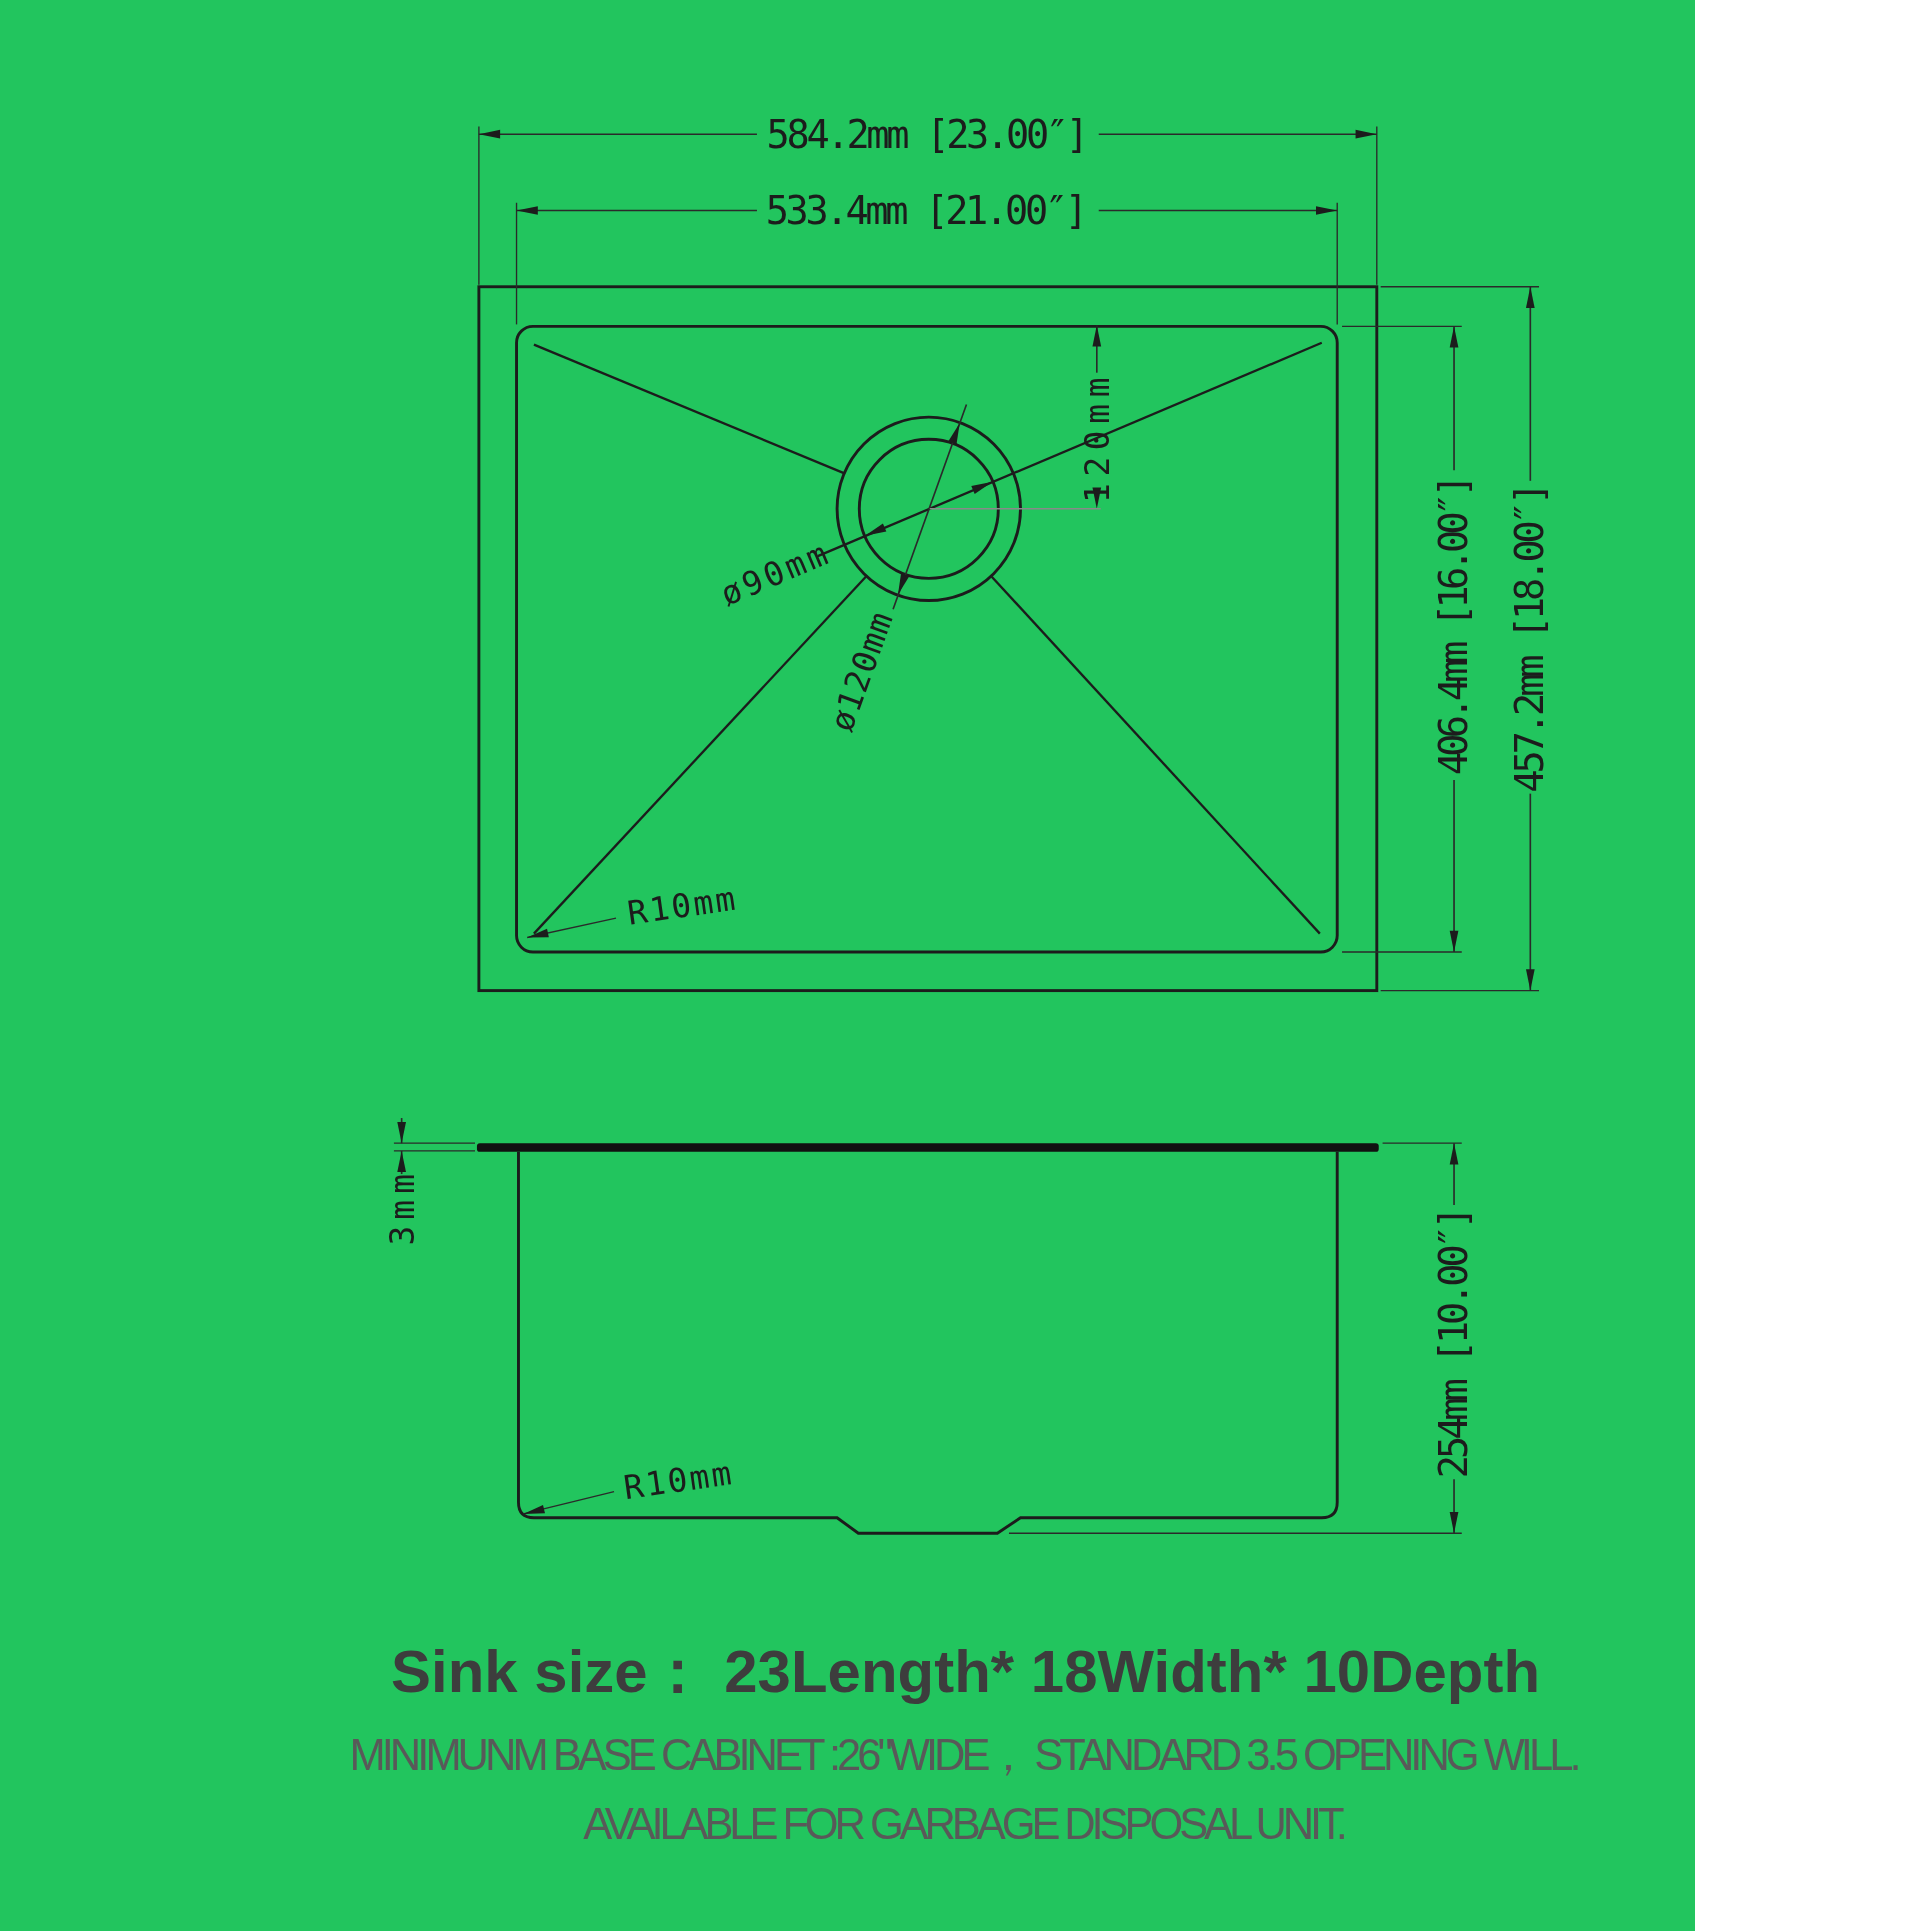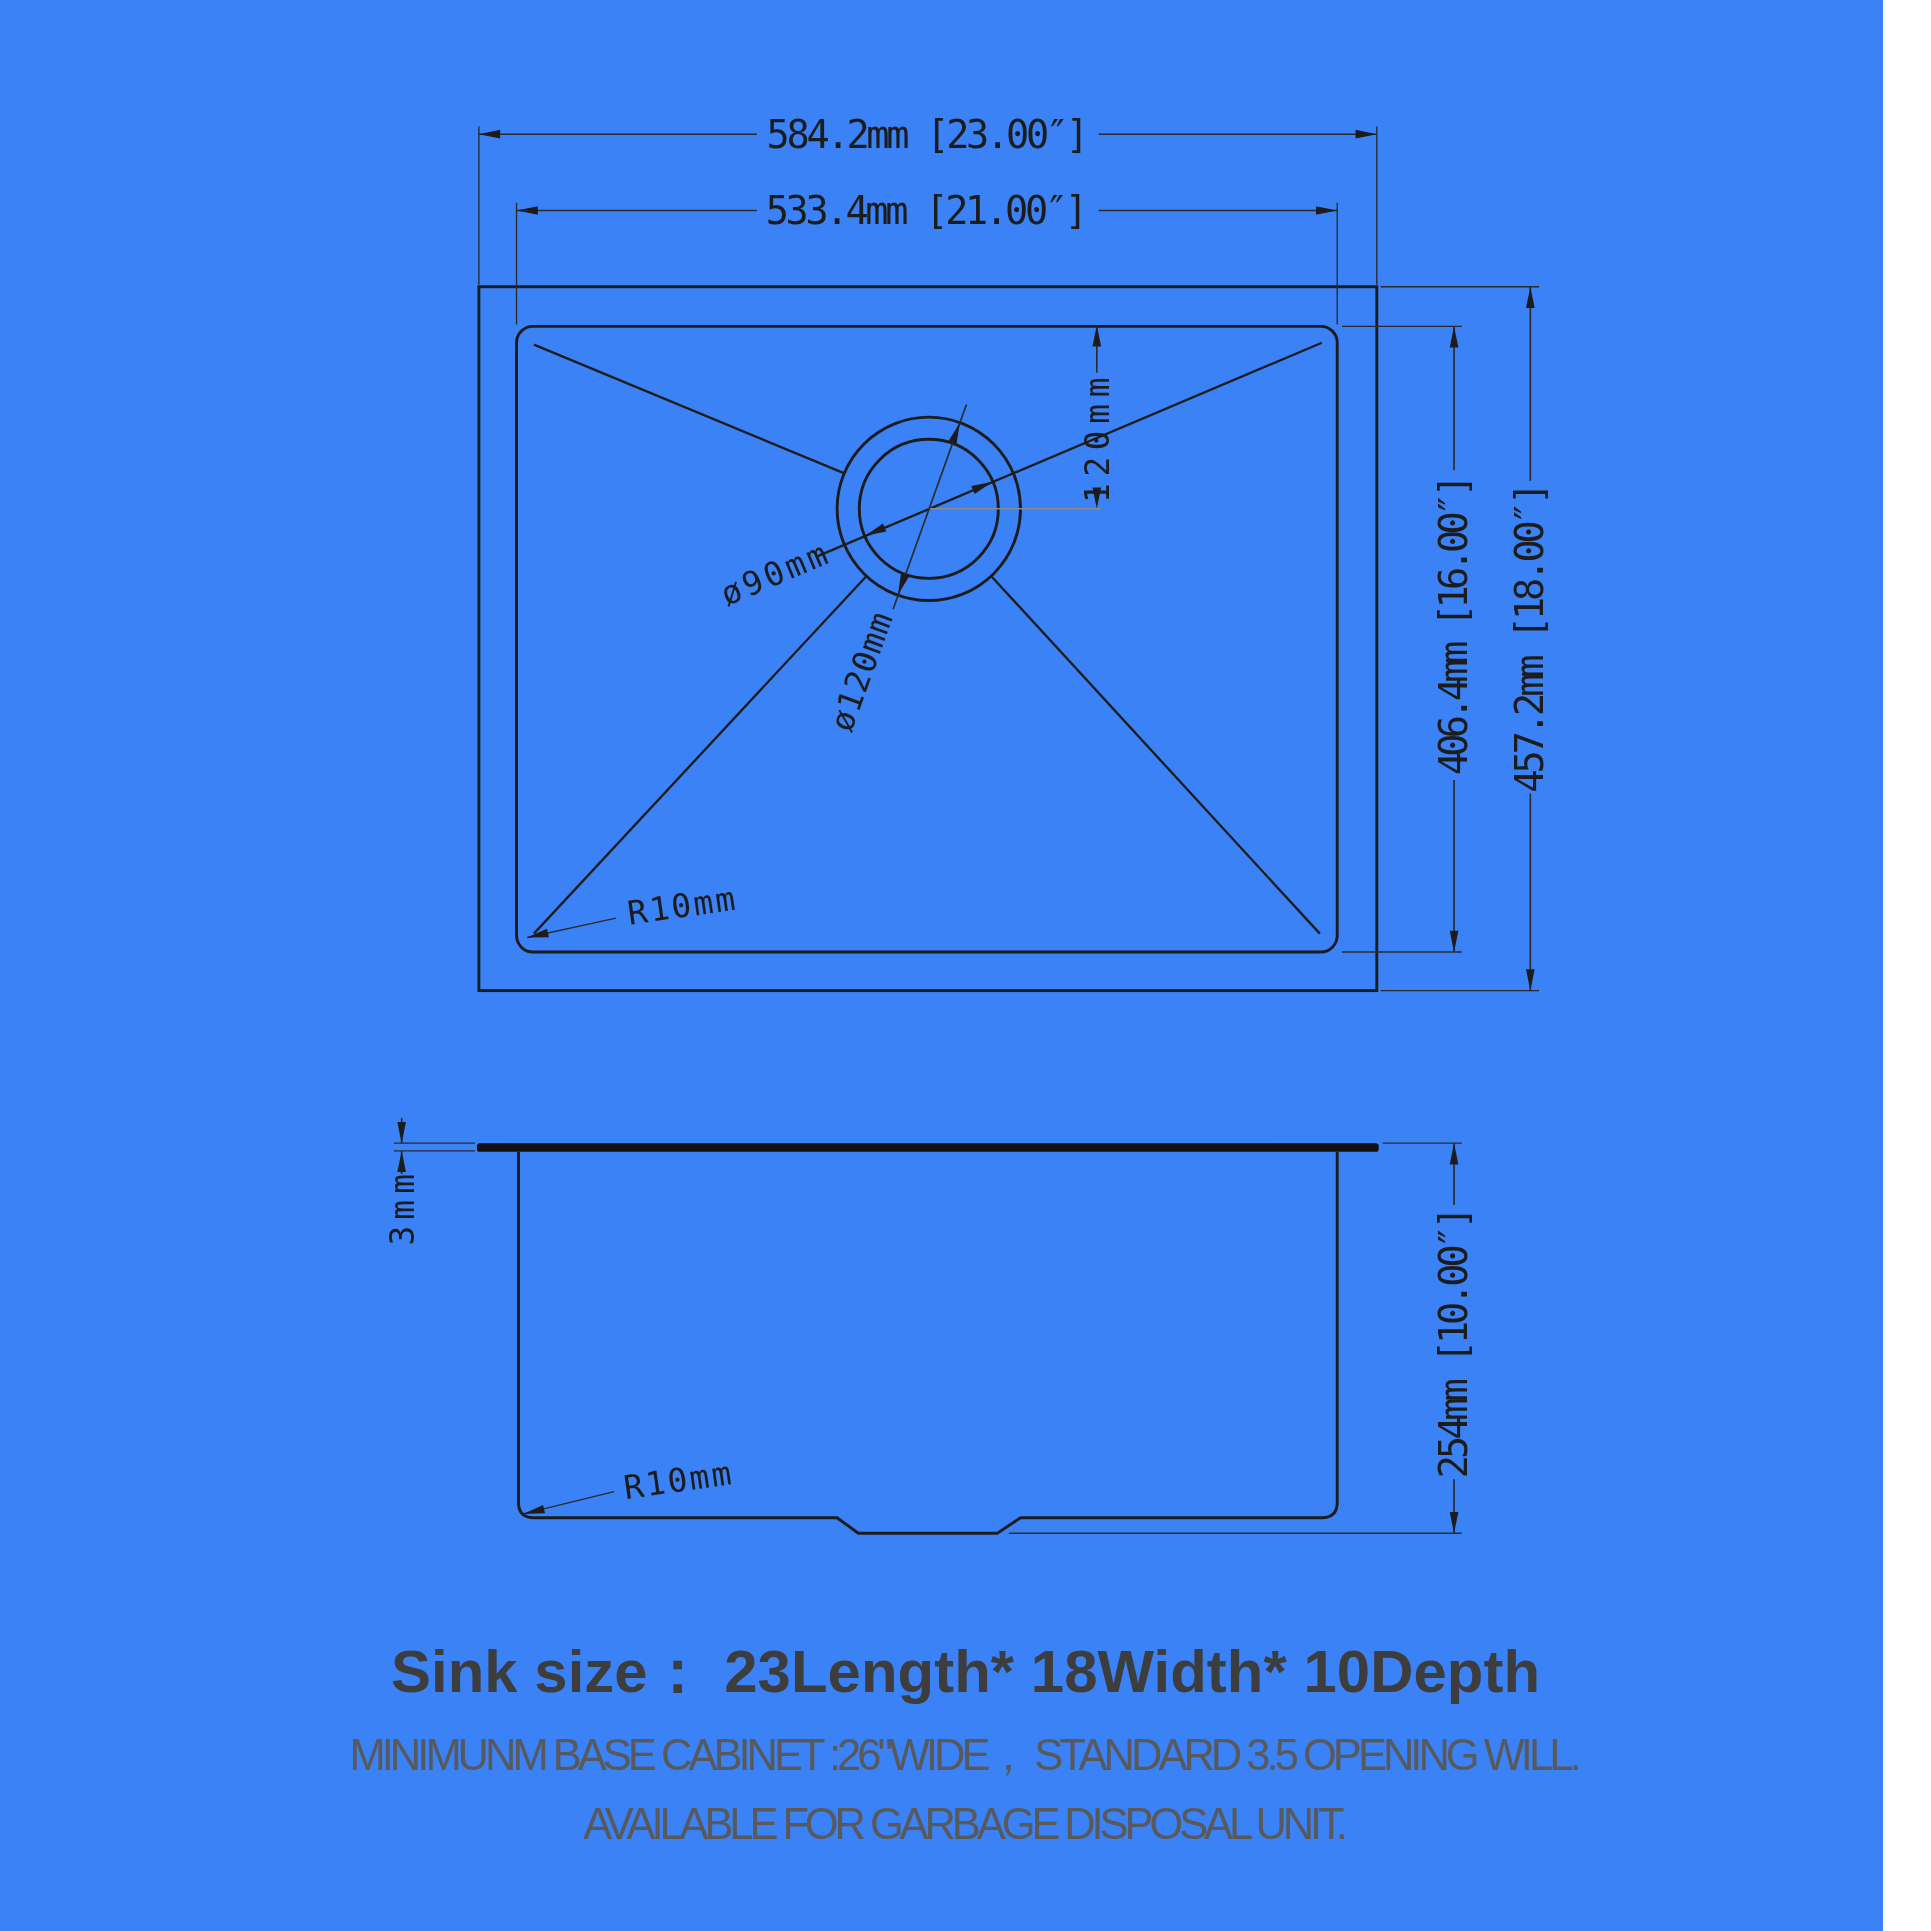--- a/index.html
+++ b/index.html
@@ -1,16 +1,16 @@
 <!DOCTYPE html>
 <html><head>
 <meta charset="utf-8">
 <style>
   html,body{margin:0;padding:0;background:#ffffff;}
-  .canvas{position:relative;width:1883px;height:1931px;background:#3b82f6;overflow:hidden;
+  .canvas{position:relative;width:1695px;height:1931px;background:#22c55e;overflow:hidden;
           font-family:"Liberation Sans", sans-serif;}
   svg{position:absolute;left:0;top:0;}
   .thick{stroke:#1c1c1c;stroke-width:3;fill:none;}
   .med{stroke:#1c1c1c;stroke-width:2.4;fill:none;}
   .dim{stroke:#2a2a2a;stroke-width:1.7;fill:none;}
   .ext{stroke:#2a2a2a;stroke-width:1.4;fill:none;}
   .cline{stroke:#8a8a8a;stroke-width:1.6;fill:none;}
   .arrow{fill:#1c1c1c;stroke:none;}
   .rim{fill:#111111;stroke:none;}
   .dimtext{font-family:"DejaVu Sans Mono", monospace;font-size:40px;fill:#1c1c1c;}

